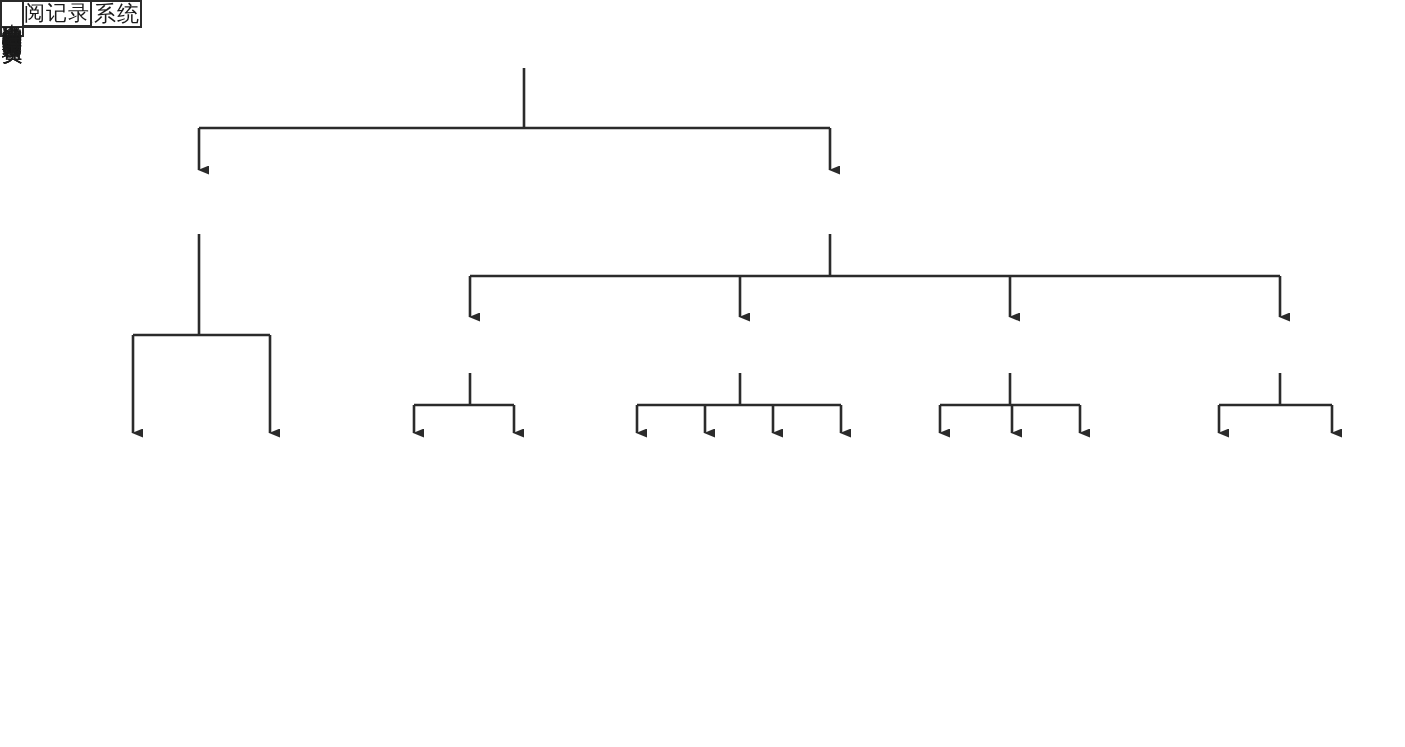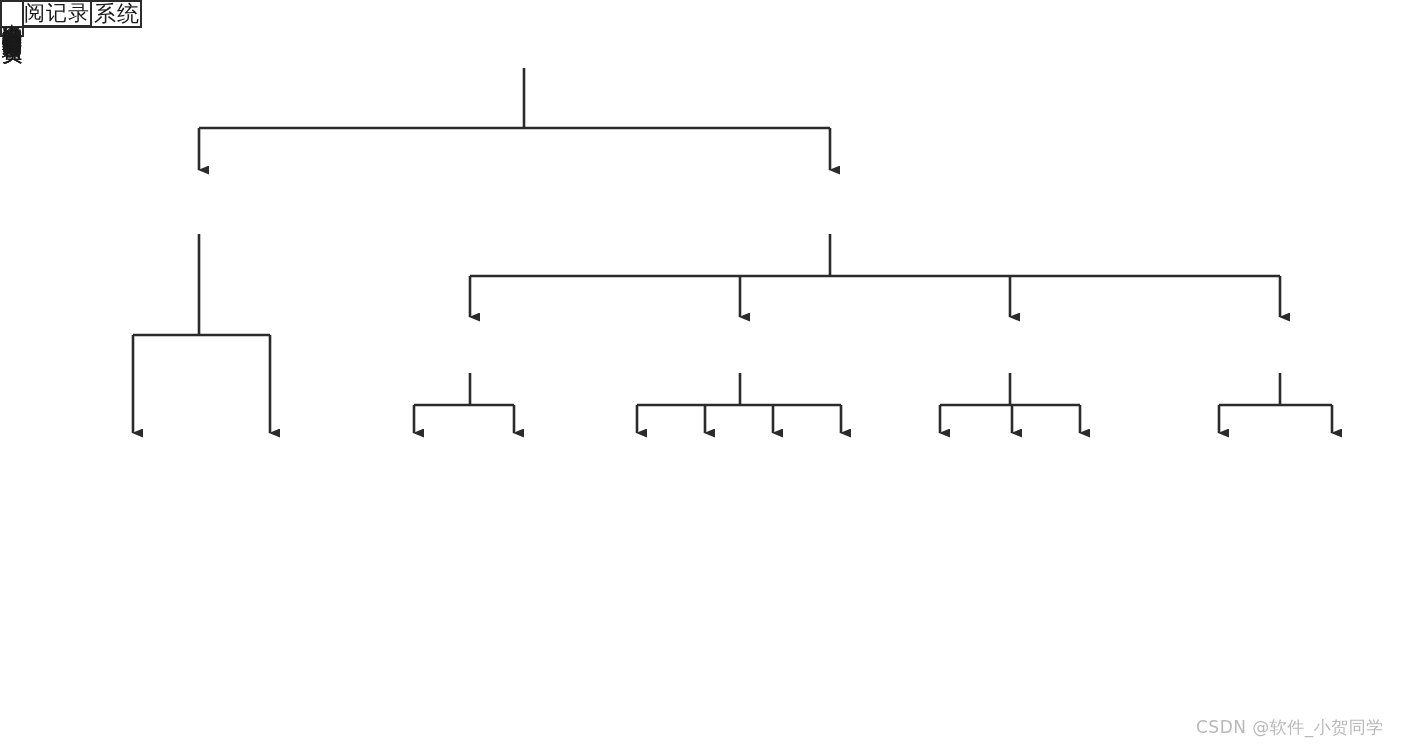--- a/index.html
+++ b/index.html
@@ -176,15 +176,14 @@
   <div class="node vertical leaf">
     <span class="vtext">确认归还（管理员）</span>
   </div>
   <div class="node vertical leaf">
     <span class="vtext">新增借阅记录</span>
   </div>
   <div class="node vertical leaf">
     <span class="vtext">查询借阅记录</span>
   </div>
 
-  <div class="watermark" style="left:1196px; top:716px;">CSDN @软件_小贺同学</div>
 
 </div>
 
 </body></html>

